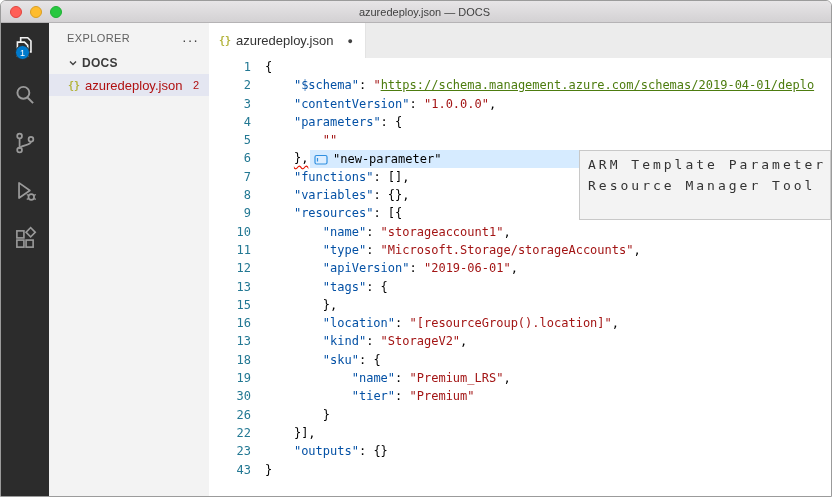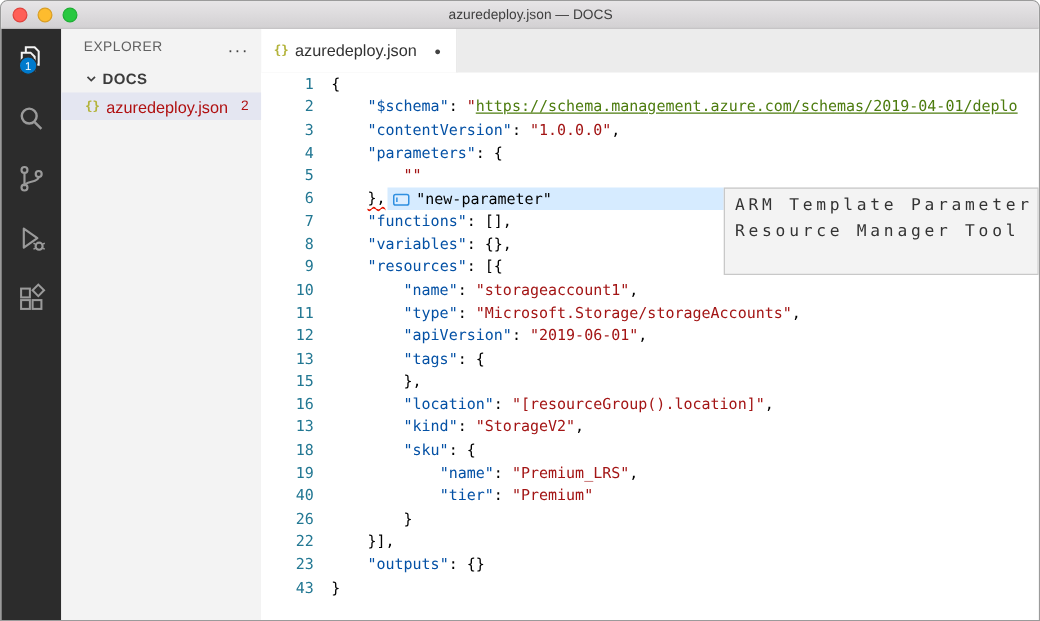--- a/index.html
+++ b/index.html
@@ -165,21 +165,21 @@
           <div class="line"><span class="ln">9</span><span class="lc"><span class="tok-p">    </span><span class="tok-k">"resources"</span><span class="tok-p">: </span><span class="tok-p">[{</span></span></div>
           <div class="line"><span class="ln">10</span><span class="lc"><span class="tok-p">        </span><span class="tok-k">"name"</span><span class="tok-p">: </span><span class="tok-s">"storageaccount1"</span><span class="tok-p">,</span></span></div>
           <div class="line"><span class="ln">11</span><span class="lc"><span class="tok-p">        </span><span class="tok-k">"type"</span><span class="tok-p">: </span><span class="tok-s">"Microsoft.Storage/storageAccounts"</span><span class="tok-p">,</span></span></div>
           <div class="line"><span class="ln">12</span><span class="lc"><span class="tok-p">        </span><span class="tok-k">"apiVersion"</span><span class="tok-p">: </span><span class="tok-s">"2019-06-01"</span><span class="tok-p">,</span></span></div>
           <div class="line"><span class="ln">13</span><span class="lc"><span class="tok-p">        </span><span class="tok-k">"tags"</span><span class="tok-p">: </span><span class="tok-p">{</span></span></div>
           <div class="line"><span class="ln">15</span><span class="lc"><span class="tok-p">        </span><span class="tok-p">},</span></span></div>
           <div class="line"><span class="ln">16</span><span class="lc"><span class="tok-p">        </span><span class="tok-k">"location"</span><span class="tok-p">: </span><span class="tok-s">"[resourceGroup().location]"</span><span class="tok-p">,</span></span></div>
           <div class="line"><span class="ln">13</span><span class="lc"><span class="tok-p">        </span><span class="tok-k">"kind"</span><span class="tok-p">: </span><span class="tok-s">"StorageV2"</span><span class="tok-p">,</span></span></div>
           <div class="line"><span class="ln">18</span><span class="lc"><span class="tok-p">        </span><span class="tok-k">"sku"</span><span class="tok-p">: </span><span class="tok-p">{</span></span></div>
           <div class="line"><span class="ln">19</span><span class="lc"><span class="tok-p">            </span><span class="tok-k">"name"</span><span class="tok-p">: </span><span class="tok-s">"Premium_LRS"</span><span class="tok-p">,</span></span></div>
-          <div class="line"><span class="ln">40</span><span class="lc"><span class="tok-p">            </span><span class="tok-k">"tier"</span><span class="tok-p">: </span><span class="tok-s">"Premium"</span></span></div>
+          <div class="line"><span class="ln">30</span><span class="lc"><span class="tok-p">            </span><span class="tok-k">"tier"</span><span class="tok-p">: </span><span class="tok-s">"Premium"</span></span></div>
           <div class="line"><span class="ln">26</span><span class="lc"><span class="tok-p">        </span><span class="tok-p">}</span></span></div>
           <div class="line"><span class="ln">22</span><span class="lc"><span class="tok-p">    </span><span class="tok-p">}],</span></span></div>
           <div class="line"><span class="ln">23</span><span class="lc"><span class="tok-p">    </span><span class="tok-k">"outputs"</span><span class="tok-p">: </span><span class="tok-p">{}</span></span></div>
           <div class="line"><span class="ln">43</span><span class="lc"><span class="tok-p">}</span></span></div>
         </div>
     </div>
 
   </div>
 
   <div class="suggest-row">

